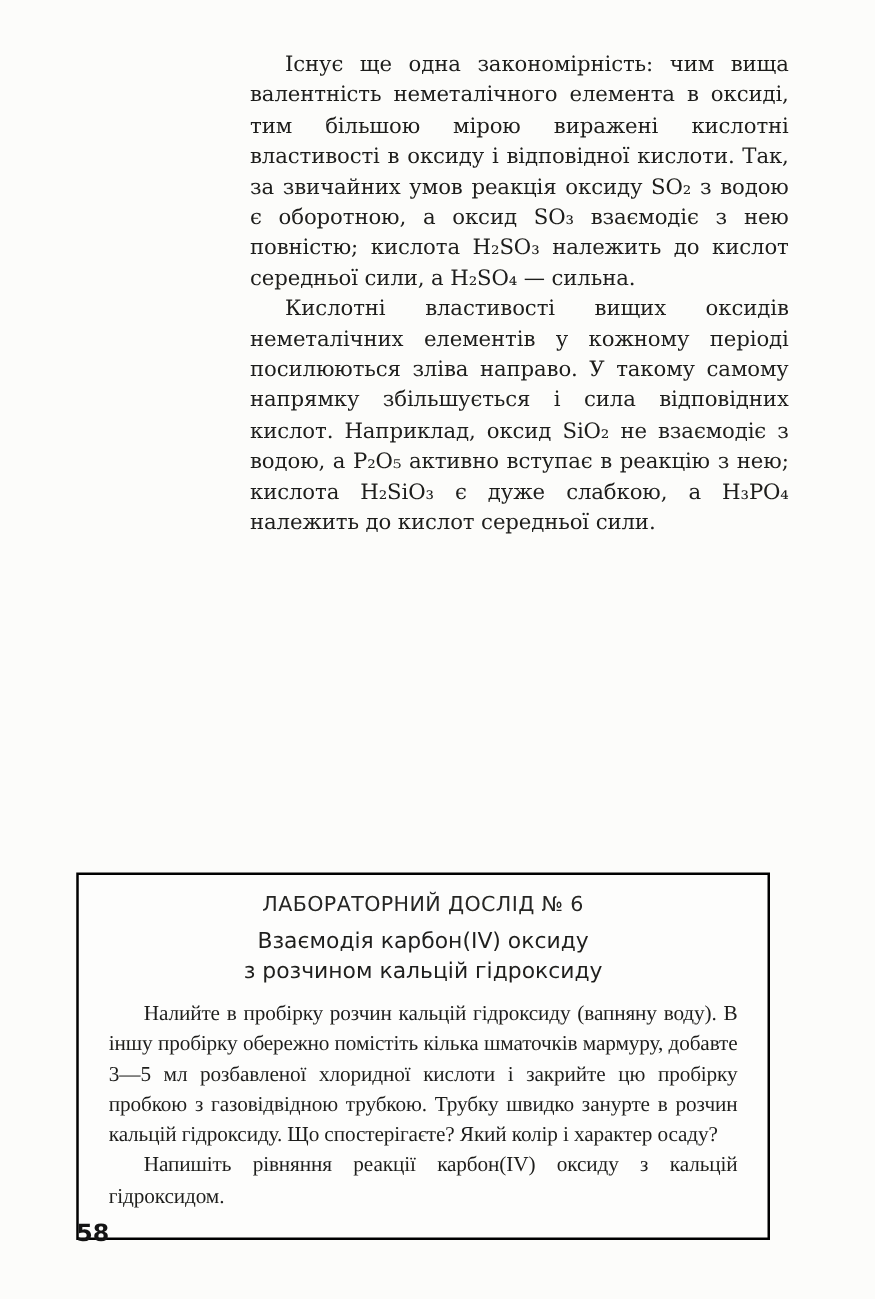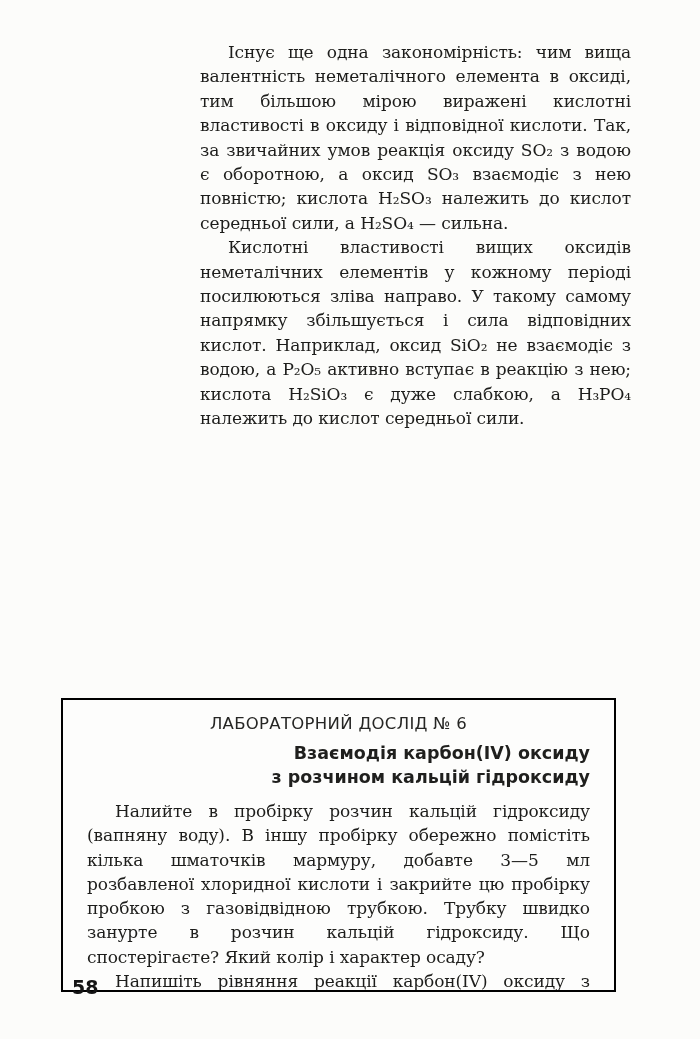--- a/index.html
+++ b/index.html
@@ -51,39 +51,40 @@
     font-weight: normal;
     font-size: 16.5px;
     line-height: 22px;
     text-align: center;
     color: #262624;
     letter-spacing: 0.3px;
   }
   .lab-subtitle {
     margin: 6px 0 0 0;
     font-family: "DejaVu Sans", sans-serif;
-    font-weight: bold;
+    font-weight: normal;
     font-size: 17.5px;
     line-height: 24px;
-    text-align: right;
+    text-align: center;
     color: #1f1f1d;
     white-space: pre-line;
   }
   .box-para {
     margin: 0;
     font-size: 17px;
     line-height: 24.3px;
     text-align: justify;
     text-indent: 28px;
     letter-spacing: -0.1px;
+    font-family: Liberation Serif, serif;
   }
   .box-para.first { margin-top: 10px; }
   .page-number {
     position: absolute;
-    left: 72px;
+    left: 61px;
     top: 976px;
     font-family: "DejaVu Sans", sans-serif;
     font-weight: bold;
     font-size: 19px;
     color: #141414;
   }
 </style>
 </head>
 <body>
 

